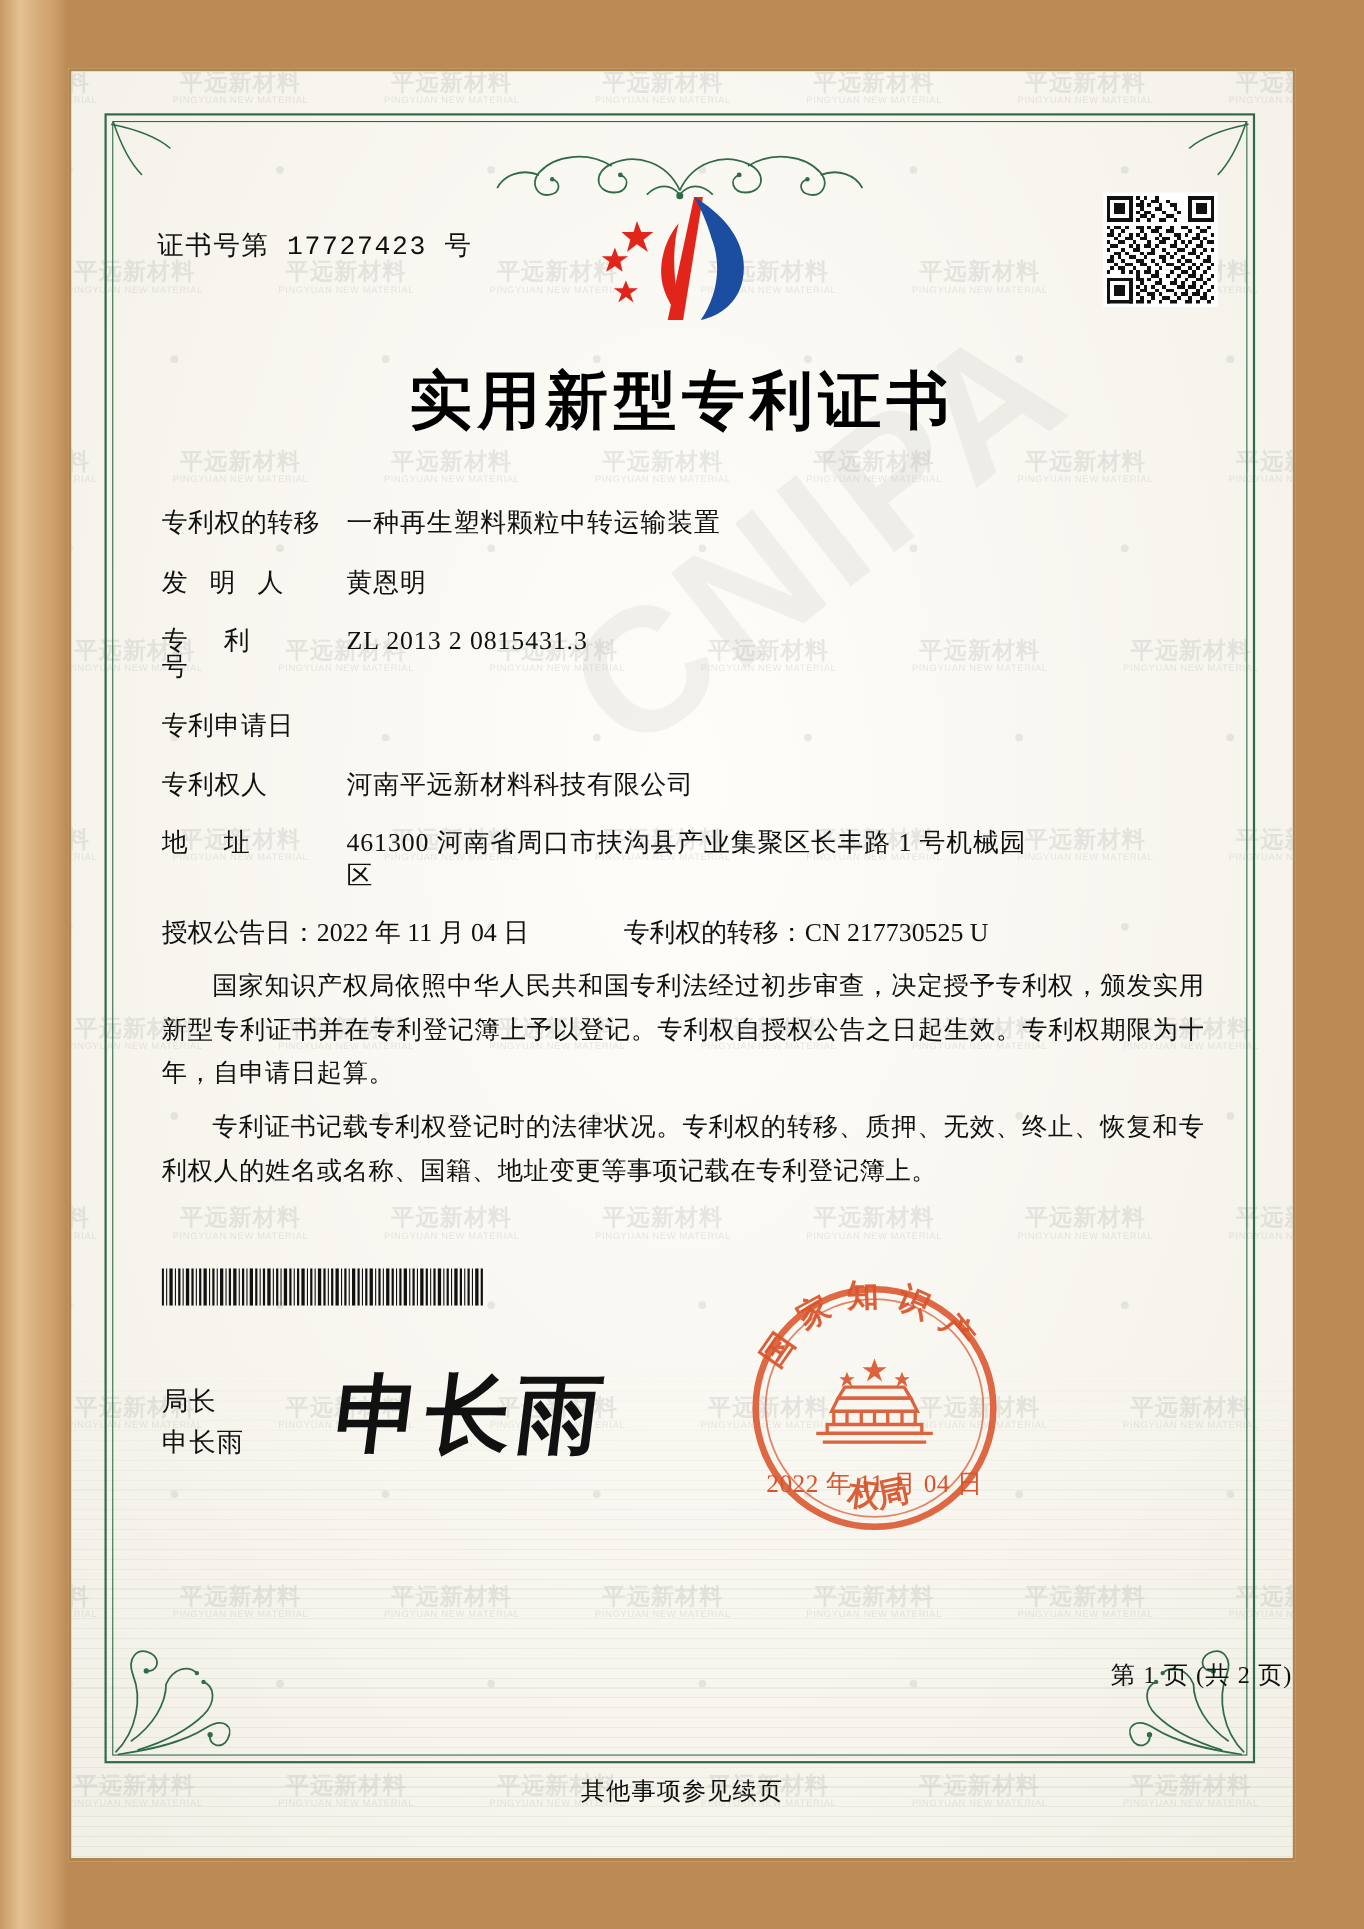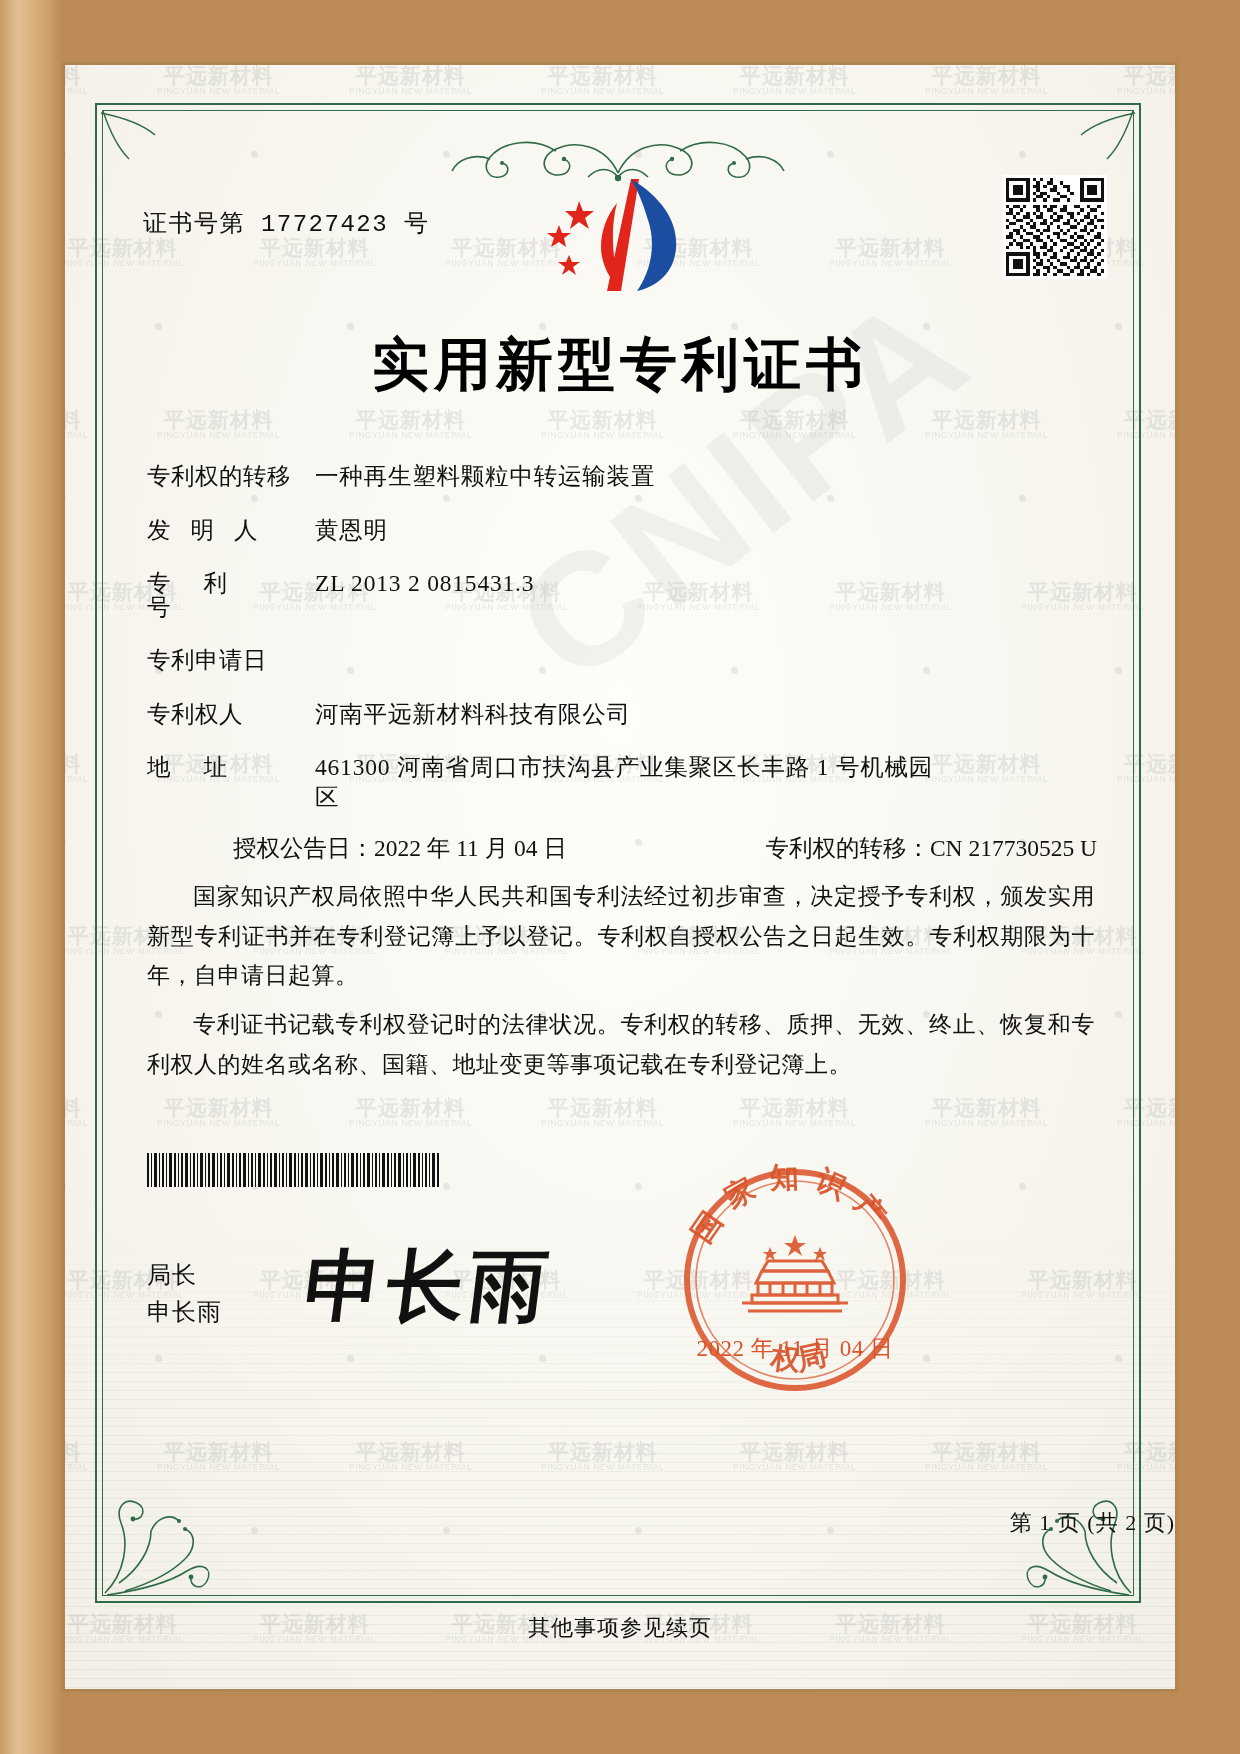--- a/index.html
+++ b/index.html
@@ -200,21 +200,20 @@
   .addr-cont {
     margin-top: 6px;
     margin-left: 168px;
     letter-spacing: 0.8px;
   }
 
   .pub-row {
     display: flex;
     align-items: baseline;
     margin-bottom: 22px;
-    text-align: right;
   }
   .pub-left { width: 420px; flex: 0 0 420px; }
   .pub-right { flex: 1 1 auto; }
 
   .para {
     position: absolute;
     left: 82px;
     width: 948px;
     font-size: 23px;
     line-height: 1.72;

